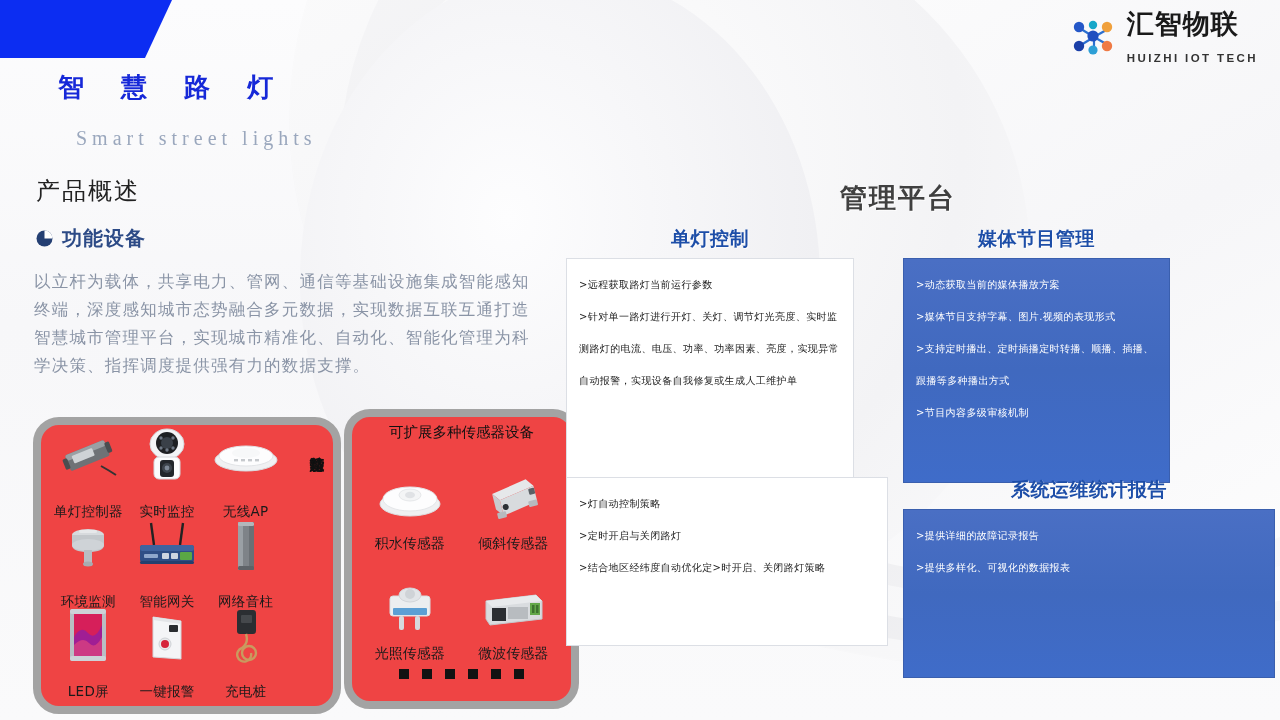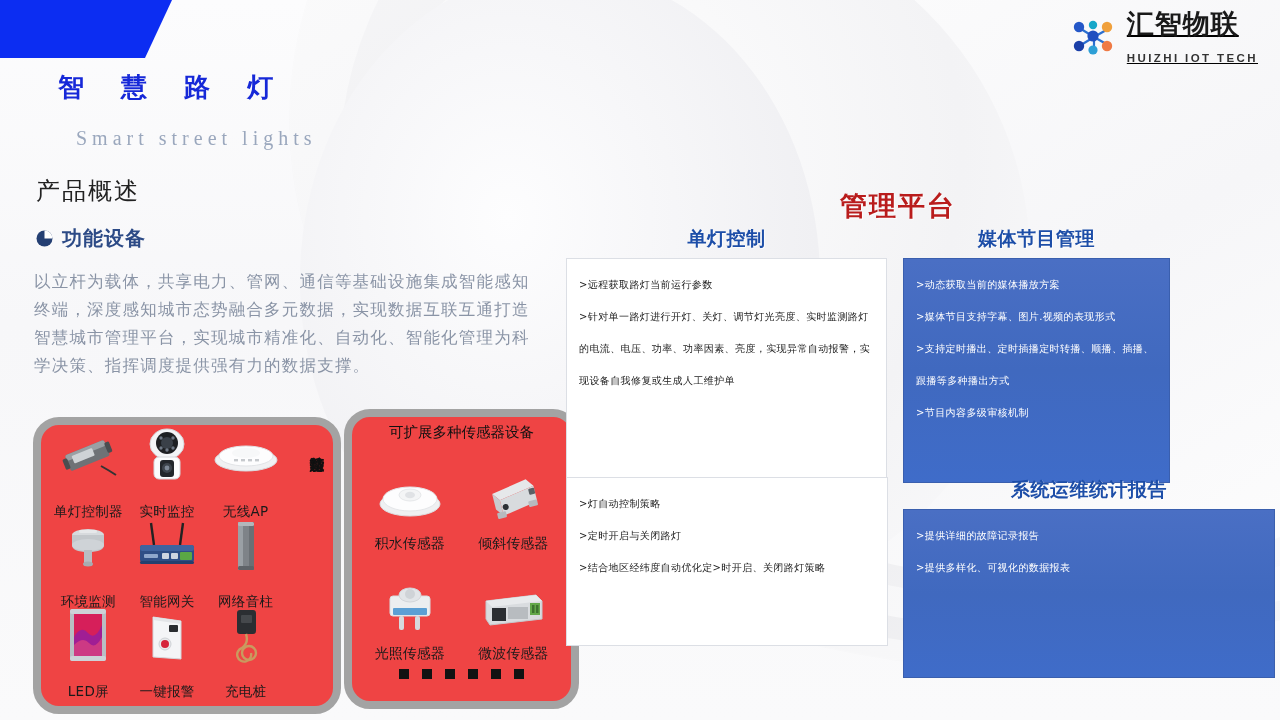--- a/index.html
+++ b/index.html
@@ -27,21 +27,21 @@
       background:linear-gradient(150deg,#ffffff 0%,#f6f6f8 55%,#ffffff 100%);}
   .s6{width:700px;height:700px;left:330px;top:-90px;
       background:radial-gradient(ellipse at 35% 35%,#ffffff 0%,#f3f3f5 60%,#fbfbfc 100%);}
   .s7{width:520px;height:620px;left:300px;top:-30px;
       background:radial-gradient(ellipse at 40% 40%,#fdfdfe 0%,#f0f0f3 70%,#fafafb 100%);}
 
   
   #corner{position:absolute;left:0;top:0;width:190px;height:58px;z-index:2;}
 
   
-  #logo{position:absolute;right:22px;top:10px;z-index:3;display:flex;align-items:center;gap:8px;text-decoration:underline;}
+  #logo{position:absolute;right:22px;top:10px;z-index:3;display:flex;align-items:center;gap:8px;}
   #logo .lg-text{display:flex;flex-direction:column;line-height:1;}
   #logo .cn{font-size:27px;font-weight:bold;color:#1a1a1a;letter-spacing:1px;
       font-family:"DejaVu Sans","Liberation Sans",sans-serif;}
   #logo .en{font-size:11.5px;font-weight:bold;color:#333;letter-spacing:2.4px;margin-top:16px;}
 
   
   #title-cn{position:absolute;left:58px;top:70px;z-index:3;font-size:26px;font-weight:bold;
       color:#1628d8;letter-spacing:14px;font-family:"DejaVu Sans","Liberation Sans",sans-serif;}
   #title-en{position:absolute;left:76px;top:127px;z-index:3;font-size:20px;color:#9aa7bd;
       letter-spacing:5px;font-family:"Liberation Serif","DejaVu Serif",serif;}
@@ -51,22 +51,22 @@
   #sub-title{position:absolute;left:36px;top:225px;z-index:3;display:flex;align-items:center;gap:9px;}
   #sub-title .lbl{font-size:20px;color:#2c4a86;font-weight:bold;letter-spacing:1px;
       font-family:"DejaVu Sans","Liberation Sans",sans-serif;}
 
   #desc{position:absolute;left:34px;top:268px;width:500px;z-index:3;font-size:16.5px;
       line-height:28px;color:#8a94a6;letter-spacing:1.2px;
       font-family:"DejaVu Sans","Liberation Sans",sans-serif;}
 
   
   #plat-title{position:absolute;left:840px;top:180px;z-index:3;font-size:27px;font-weight:bold;
-      color:#b91c1c;letter-spacing:2px;font-family:"DejaVu Sans","Liberation Sans",sans-serif;
-      text-shadow:1px 1px 0 rgba(255,255,255,0.8);margin-top:8px;}
+      color:#404040;letter-spacing:2px;font-family:"DejaVu Sans","Liberation Sans",sans-serif;
+      text-shadow:1px 1px 0 rgba(255,255,255,0.8);}
 
   
   .devcard{position:absolute;z-index:3;border:8px solid #a3a3a3;border-radius:26px;background:#ef4444;}
   #card-main{left:33px;top:417px;width:292px;height:281px;}
   #card-sensor{left:344px;top:409px;width:219px;height:284px;}
 
   .dev-grid{position:absolute;left:8px;top:6px;width:236px;
       display:grid;grid-template-columns:repeat(3,1fr);gap:0px;}
   .dev{display:flex;flex-direction:column;align-items:center;justify-content:flex-end;height:90px;}
   .dev .cap{font-size:13.5px;color:#1a1a1a;margin-top:20px;letter-spacing:0.3px;white-space:nowrap;
@@ -94,21 +94,21 @@
   .panel .ph{text-align:center;font-size:19px;font-weight:bold;color:#1d4ea8;letter-spacing:0.5px;
       font-family:"DejaVu Sans","Liberation Sans",sans-serif;
       text-shadow:1px 1px 0 rgba(255,255,255,0.75);margin-bottom:6px;}
   .panel .pb{padding:10px 12px 12px 12px;font-size:10px;line-height:32px;letter-spacing:0.4px;
       font-family:"DejaVu Sans","Liberation Sans",sans-serif;}
   .pb.light{background:#ffffff;border:1px solid #dcdfe5;color:#1d1d1d;}
   .pb.blue{background:linear-gradient(180deg,#4a6fc4 0%,#4069bf 50%,#3f6cc9 100%);
       border:1px solid #3a5fae;color:#ffffff;}
   .pb p{margin:0;}
 
-  #p1{left:566px;top:226px;width:321px;}
+  #p1{left:566px;top:226px;width:288px;}
   #p1 .pb{height:201px;}
   #p2{left:903px;top:226px;width:267px;}
   #p2 .pb{height:201px;}
   #p3{left:566px;top:477px;width:322px;}
   #p3 .pb{height:145px;}
   #p4{left:903px;top:477px;width:372px;}
   #p4 .pb{height:145px;}
 </style>
 </head>
 <body>

